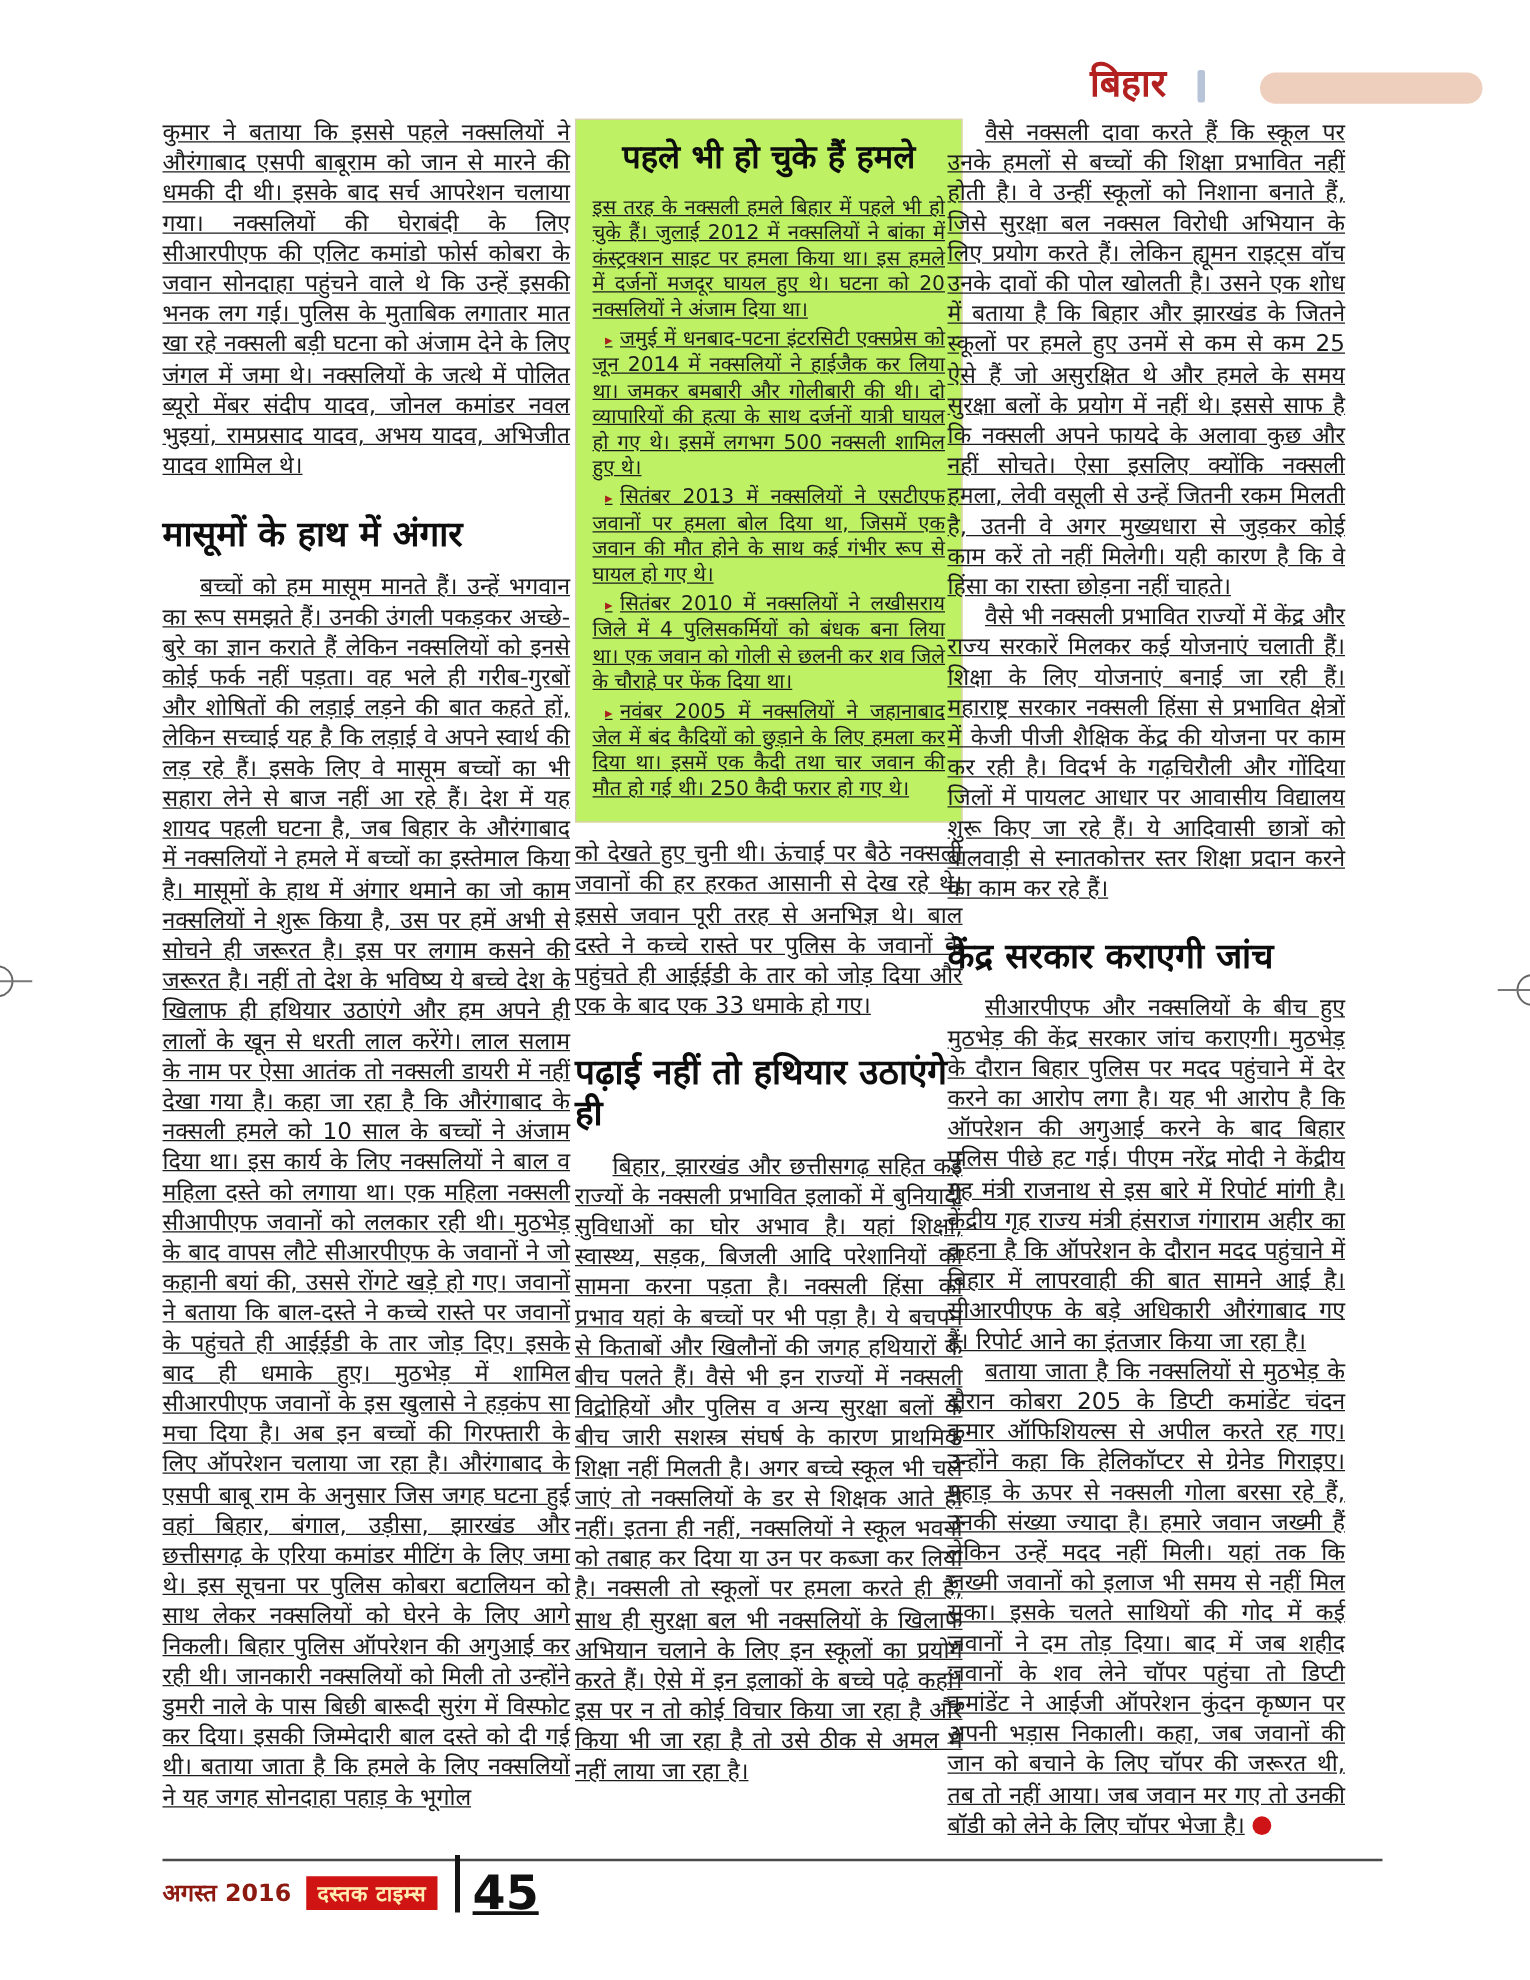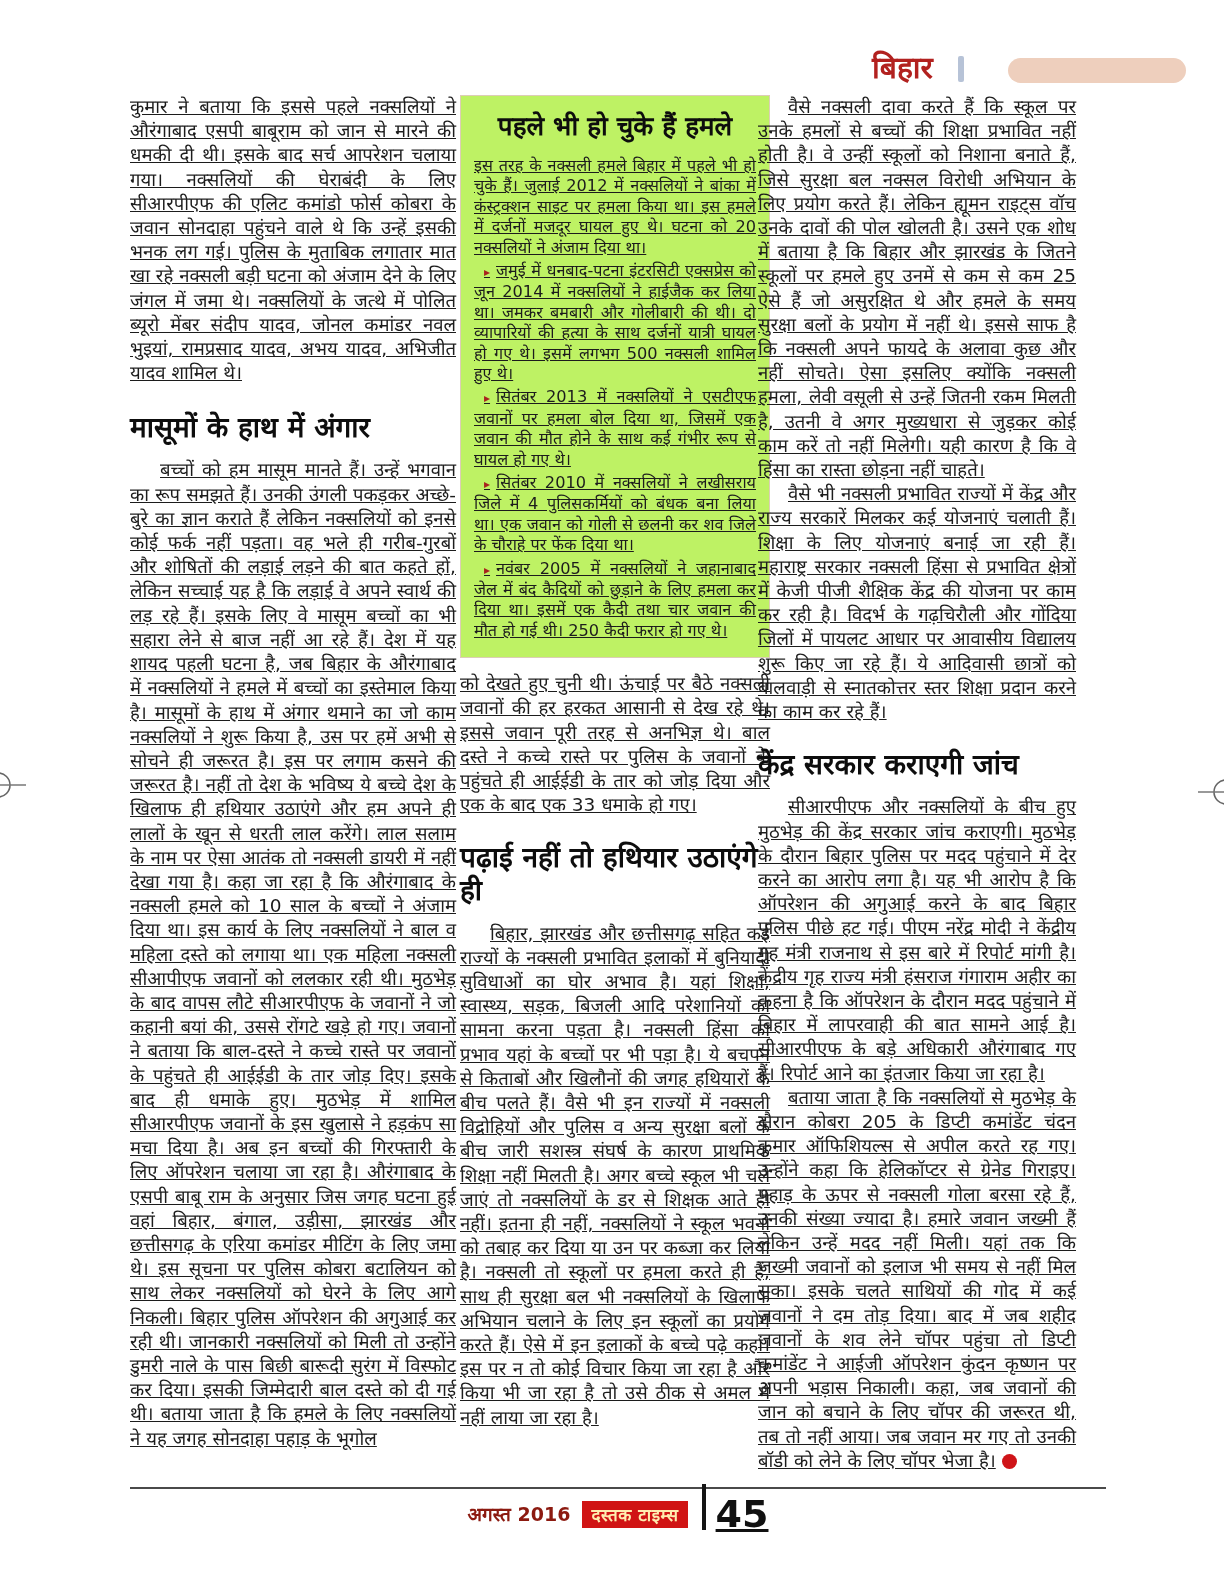--- a/index.html
+++ b/index.html
@@ -36,21 +36,21 @@
   .infobox-title{text-align:center;font-size:26px;font-weight:bold;color:#0d0d0d;margin:2px 0 14px;line-height:1.15;}
   .infobox p{font-size:16.2px;line-height:20.4px;text-align:justify;margin:0;}
   .infobox p.bullet{margin-top:3px;}
   .bullet-marker{color:#a8221e;font-size:12px;padding:0 6px 0 10px;}
 
   .end-dot{display:inline-block;width:15px;height:15px;border-radius:50%;background:#cf1418;vertical-align:-2px;margin-left:6px;}
 
   
   .footer{position:absolute;left:130px;top:1487px;width:976px;}
   .footer-rule{border-top:2px solid #4a4a4a;height:0;}
-  .footer-row{display:flex;justify-content:center;align-items:center;margin-top:5px;}
+  .footer-row{display:flex;justify-content:flex-start;align-items:center;margin-top:5px;}
   .footer-issue{color:#8c1a10;font-weight:bold;font-size:19px;}
   .footer-badge{background:#d01414;color:#ffedb0;font-weight:bold;font-size:17px;padding:2px 9px;margin-left:12px;letter-spacing:0.5px;}
   .footer-divider{width:4px;height:46px;background:#151515;margin-left:14px;margin-top:-14px;}
   .footer-pagenum{font-size:38px;font-weight:bold;color:#111;margin-left:10px;line-height:40px;text-decoration:underline;}
 </style>
 </head>
 <body>
 
 <div class="page">
 

